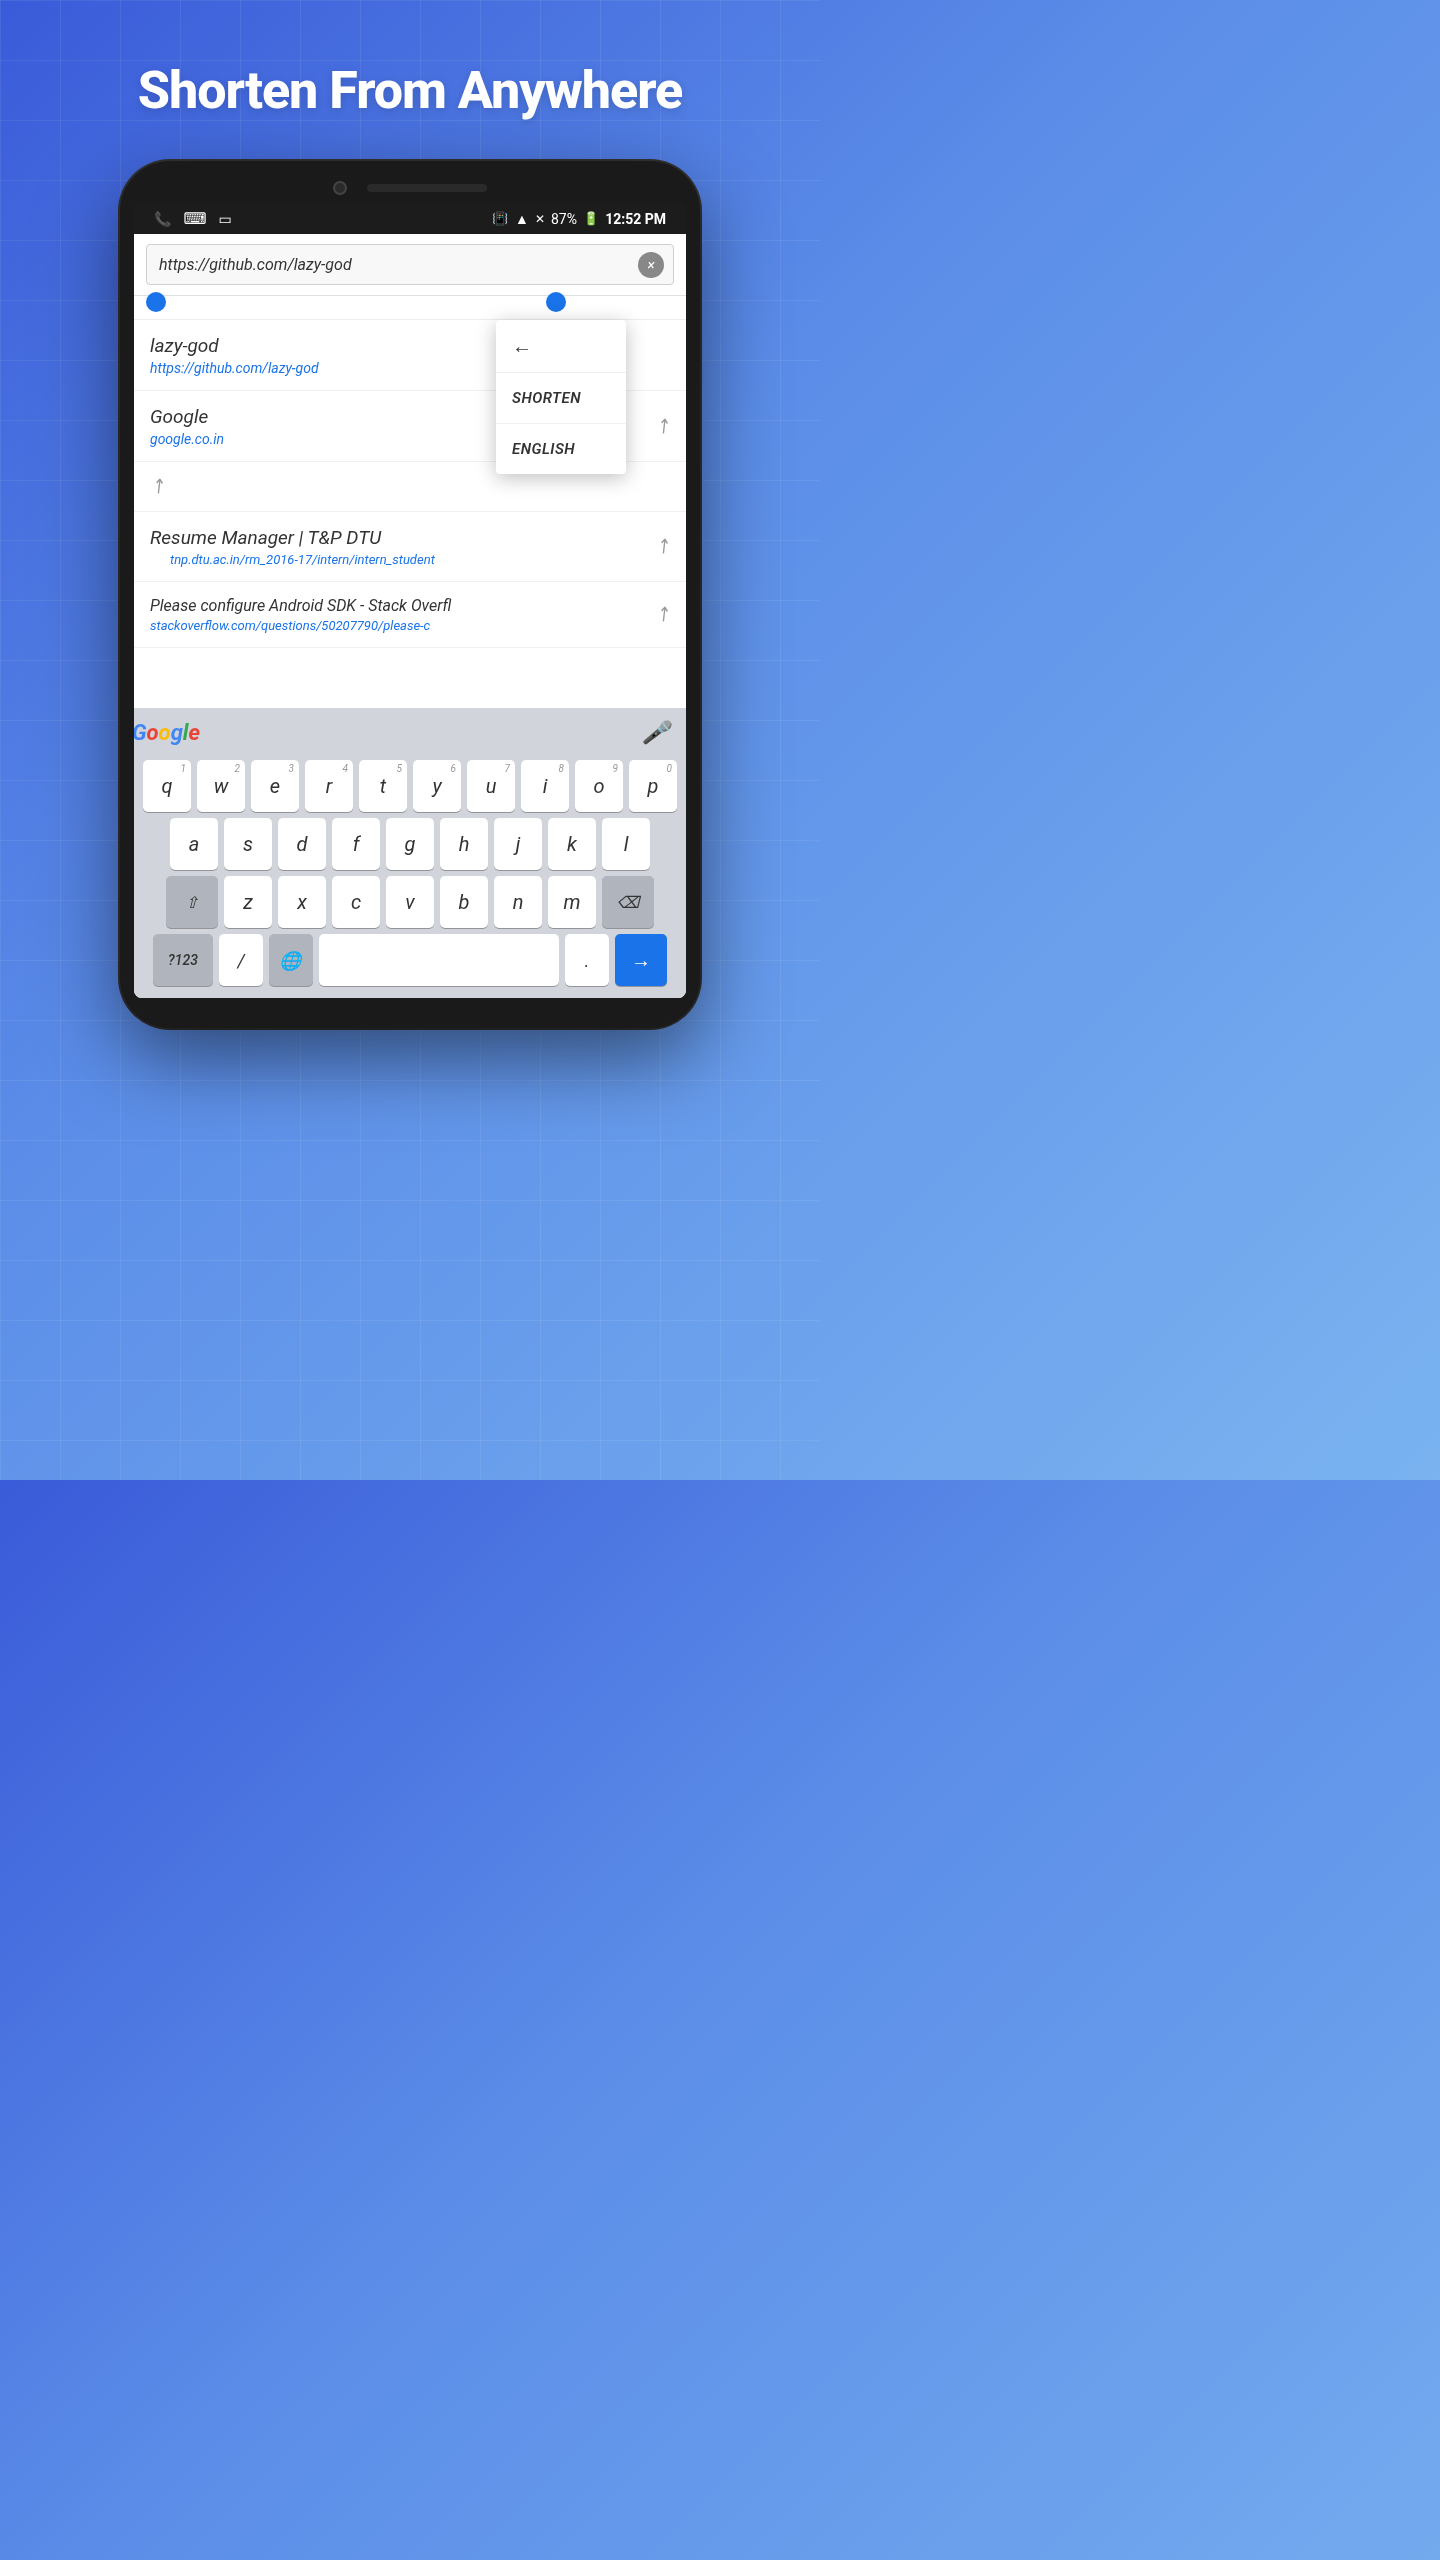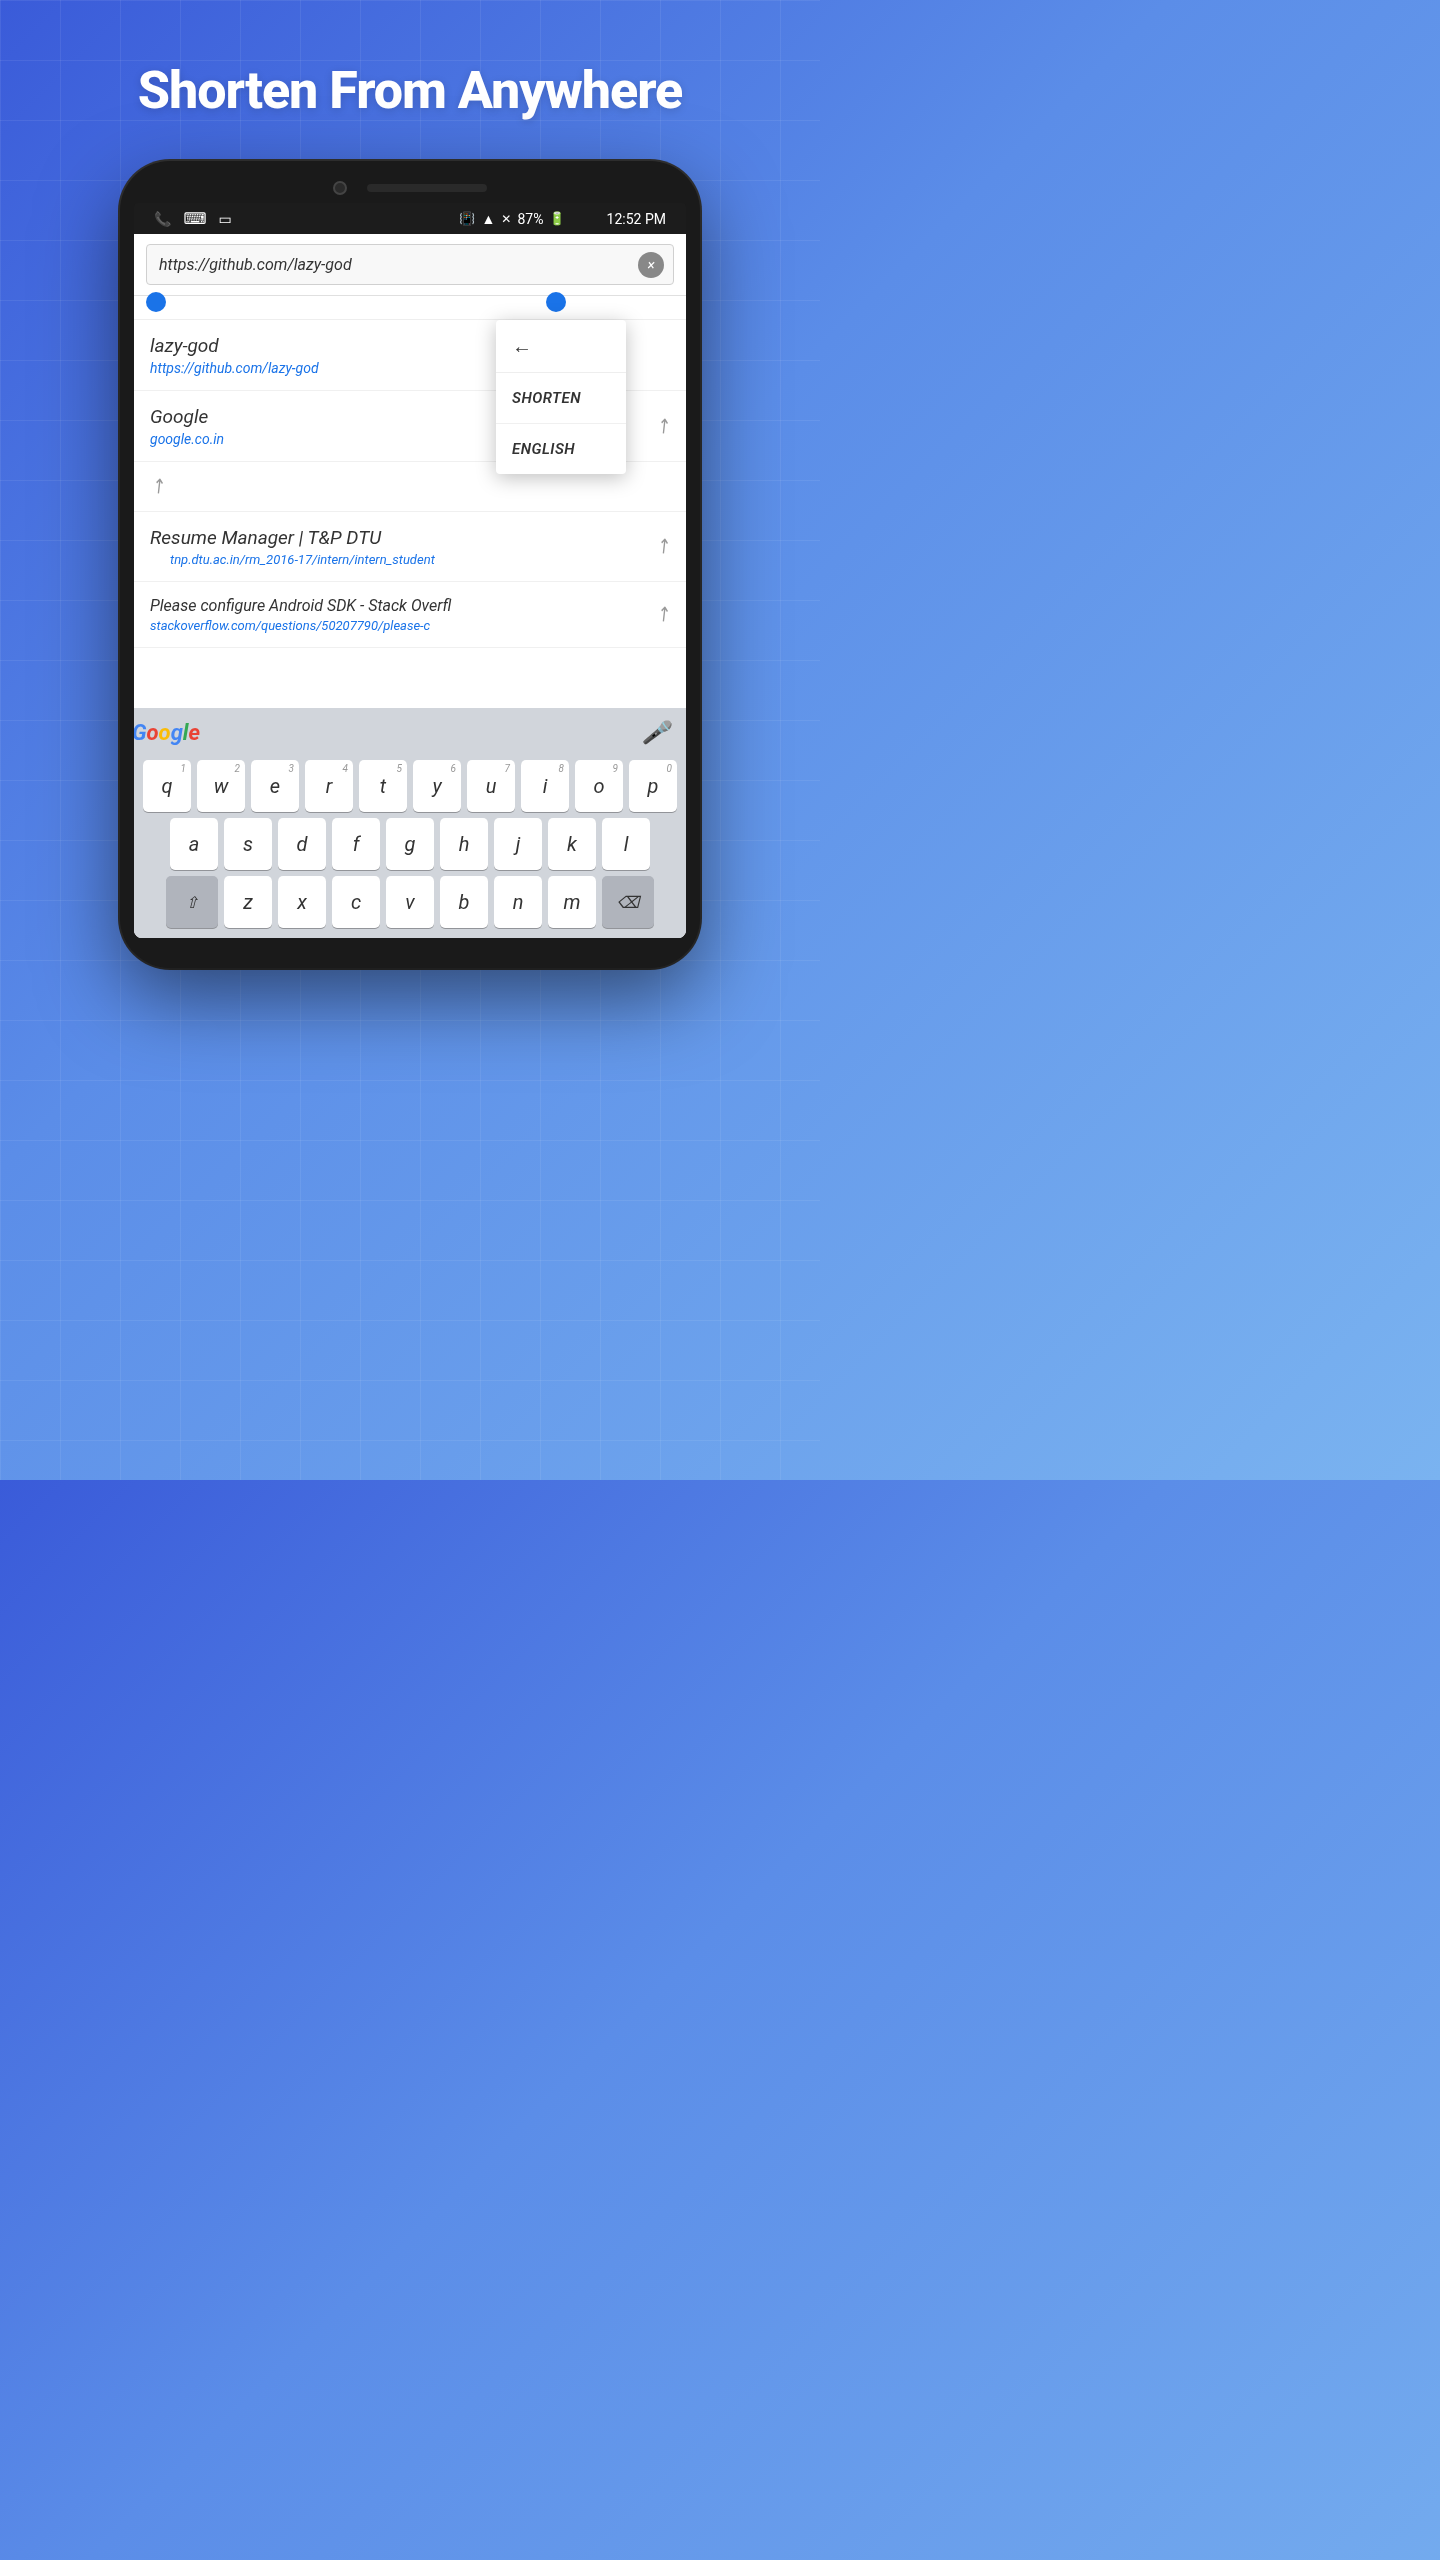--- a/index.html
+++ b/index.html
@@ -368,21 +368,21 @@
       <span class="phone-icon"></span>
       <span class="keyboard-icon"></span>
       <span class="screen-icon"></span>
     </div>
     <div class="status-right">
       <span style="font-size:13px;">📳</span>
       <span style="font-size:14px; color:white;">▲</span>
       <span style="font-size:12px; color:white;">✕</span>
       <span style="font-size:14px;">87%</span>
       <span>🔋</span>
-      <span style="font-size:14px; font-weight:400;margin-left:35px;">12:52 PM</span>
+      <span style="font-size:14px; font-weight:700;">12:52 PM</span>
     </div>
   </div>
 
   <div class="phone-screen">
 
     <div class="url-bar-container">
       <div class="url-bar">
         <span class="url-text">https://github.com/lazy-god</span>
       </div>
       <div class="url-clear-btn">×</div>
@@ -489,18 +489,26 @@
           <div class="key">z</div>
           <div class="key">x</div>
           <div class="key">c</div>
           <div class="key">v</div>
           <div class="key">b</div>
           <div class="key">n</div>
           <div class="key">m</div>
           <div class="key key-special" style="font-size:16px;">⌫</div>
         </div>
 
+        <div class="key-row" style="margin-bottom:8px;">
+          <div class="key key-special key-bottom-left">?123</div>
+          <div class="key key-bottom-symbol">/</div>
+          <div class="key key-special" style="min-width:44px; font-size:18px;">🌐</div>
+          <div class="key key-space" style="font-size:14px; color:#999;"></div>
+          <div class="key key-bottom-symbol">.</div>
+          <div class="key key-enter">→</div>
+        </div>
 
       </div>
     </div>
 
   </div>
 </div>
 
 </body></html>

